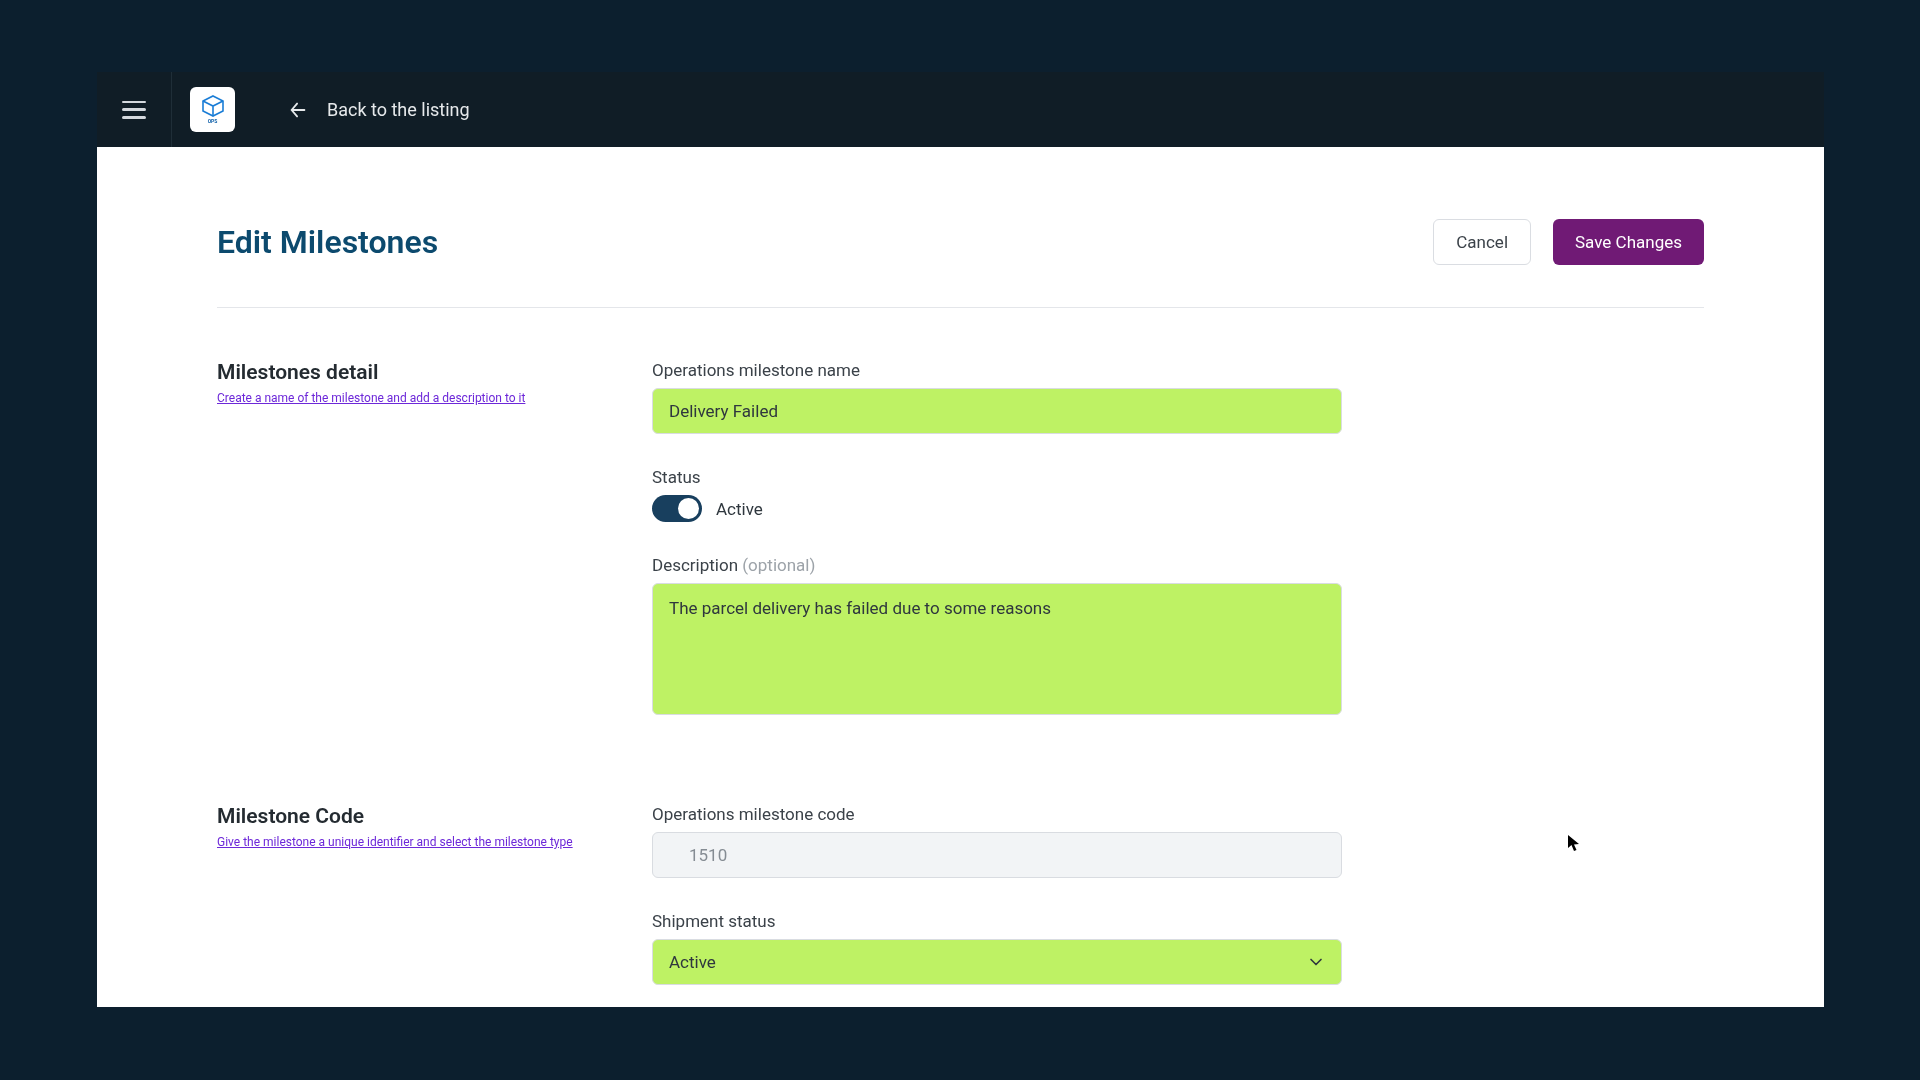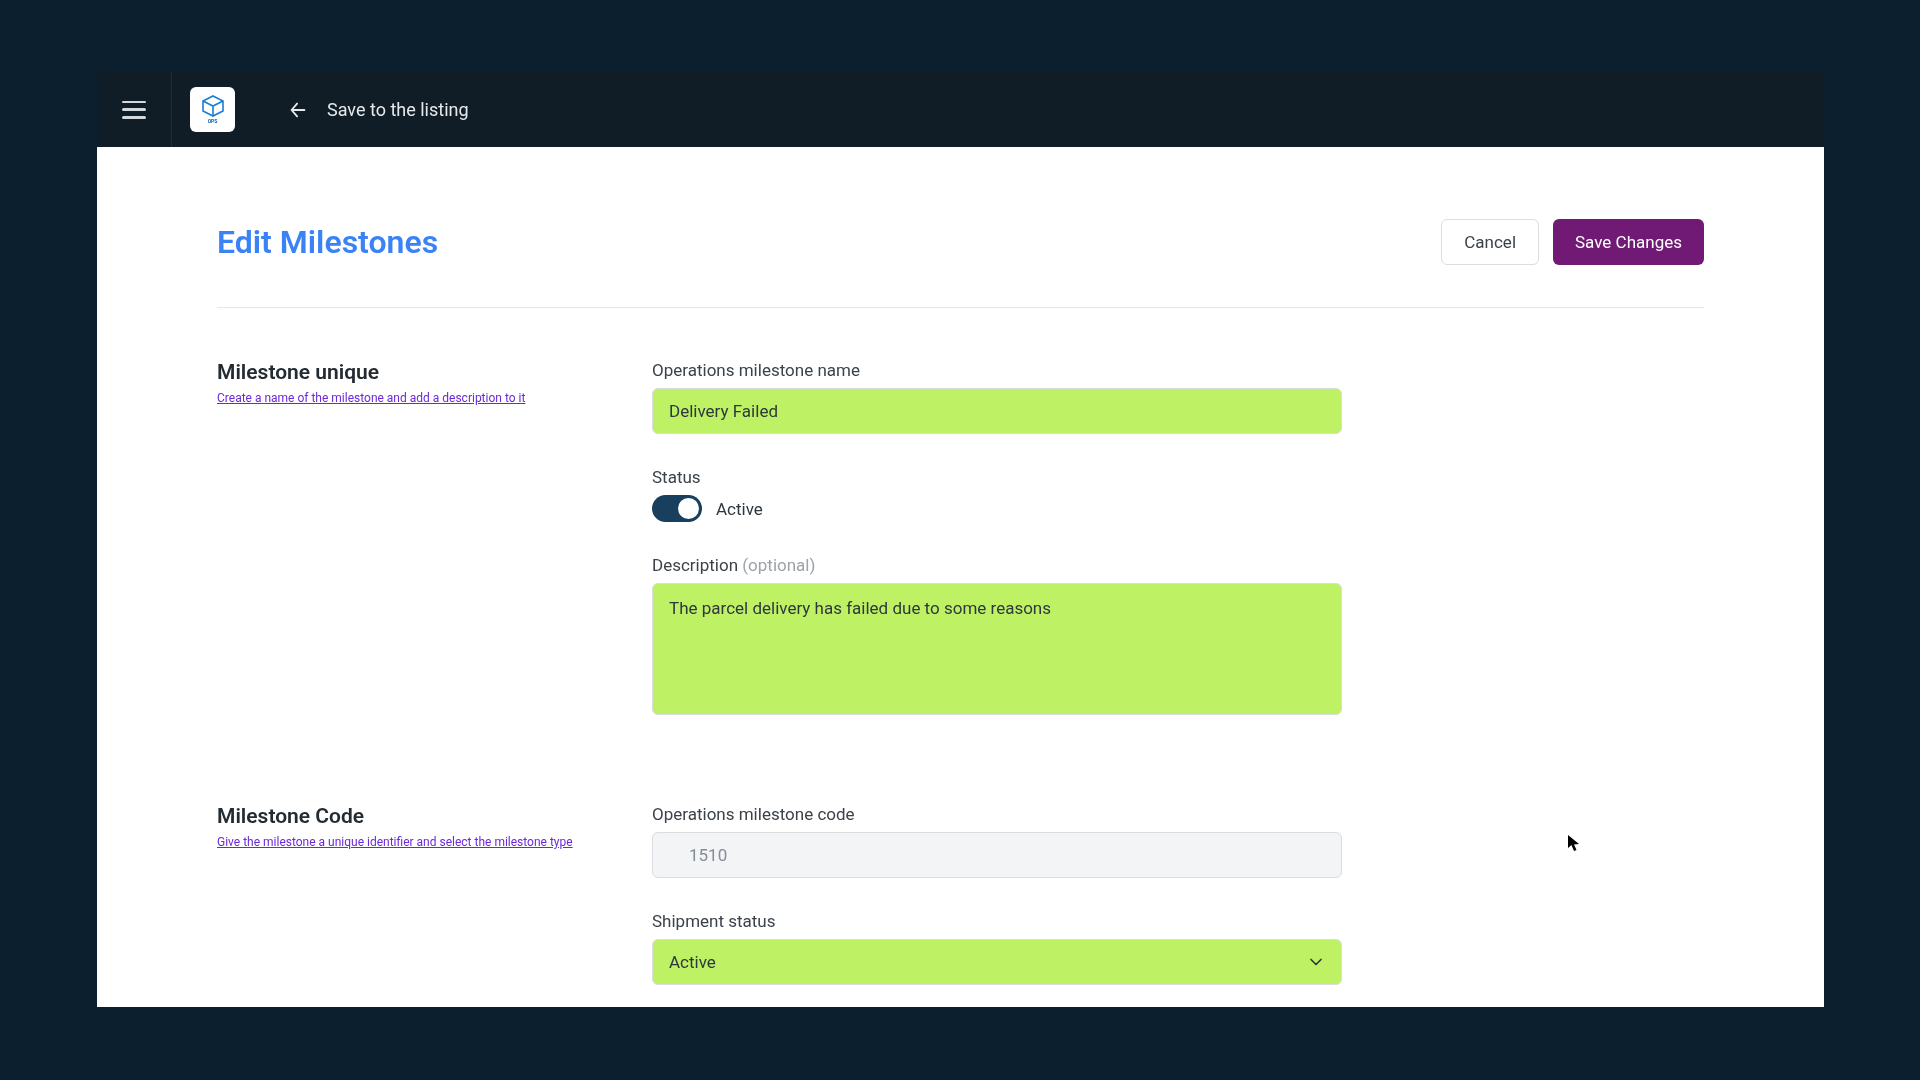--- a/index.html
+++ b/index.html
@@ -93,23 +93,23 @@
     .header-row {
       display: flex;
       align-items: center;
       justify-content: space-between;
       padding-bottom: 42px;
       border-bottom: 1px solid #e4e6ea;
     }
     .page-title {
       font-size: 32px;
       font-weight: 600;
-      color: #3b82f6;
-    }
-    .actions { display: flex; gap: 14px; }
+      color: #0c4a6e;
+    }
+    .actions { display: flex; gap: 22px; }
     .btn {
       padding: 12px 22px;
       border-radius: 6px;
       font-size: 17px;
       cursor: pointer;
       border: none;
       font-family: inherit;
     }
     .btn-secondary {
       background: #ffffff;
@@ -238,38 +238,38 @@
       <svg class="logo-cube" viewBox="0 0 24 22">
         <path d="M12 1 L22 6 L22 16 L12 21 L2 16 L2 6 Z" fill="none" stroke="#1a7dd6" stroke-width="1.6"></path>
         <path d="M2 6 L12 11 L22 6 M12 11 L12 21" fill="none" stroke="#1a7dd6" stroke-width="1.6"></path>
       </svg>
       <div class="logo-text">OPS</div>
     </div>
     <div class="back-link">
       <svg class="back-arrow-svg" viewBox="0 0 24 24">
         <path d="M19 12 L5 12 M11 5 L5 12 L11 19" fill="none" stroke="#e6e9eb" stroke-width="2" stroke-linecap="round" stroke-linejoin="round"></path>
       </svg>
-      <span class="back-label">Save to the listing</span>
+      <span class="back-label">Back to the listing</span>
     </div>
   </div>
 
   <div class="content">
     <div class="header-row">
       <h1 class="page-title">Edit Milestones</h1>
       <div class="actions">
         <button class="btn btn-secondary">Cancel</button>
         <button class="btn btn-primary">Save Changes</button>
       </div>
     </div>
 
     <div class="form-area">
 
       <div class="section">
         <div class="section-left">
-          <div class="section-title">Milestone unique</div>
+          <div class="section-title">Milestones detail</div>
           <div class="section-desc">Create a name of the milestone and add a description to it</div>
         </div>
         <div class="section-right">
           <div class="field">
             <label class="field-label">Operations milestone name</label>
             <input type="text" class="text-input" value="Delivery Failed" style="">
           </div>
           <div class="field">
             <label class="field-label">Status</label>
             <div class="toggle-row">

